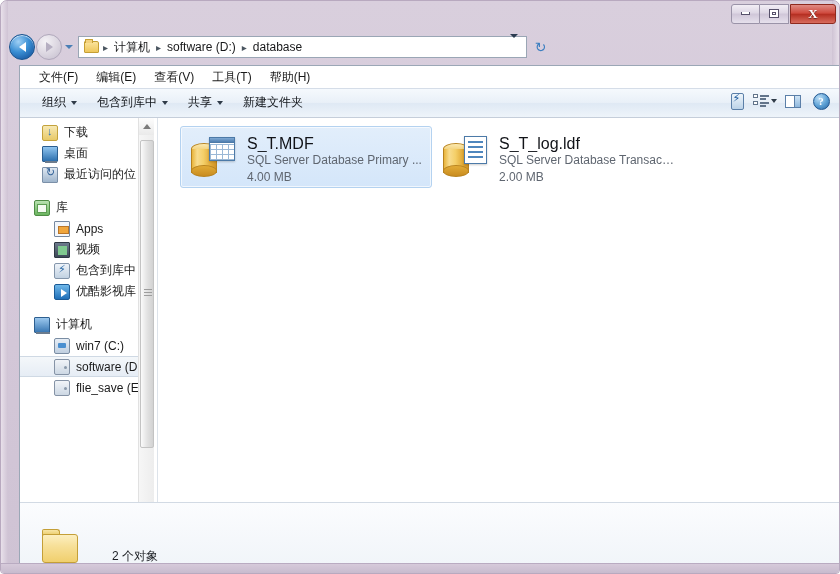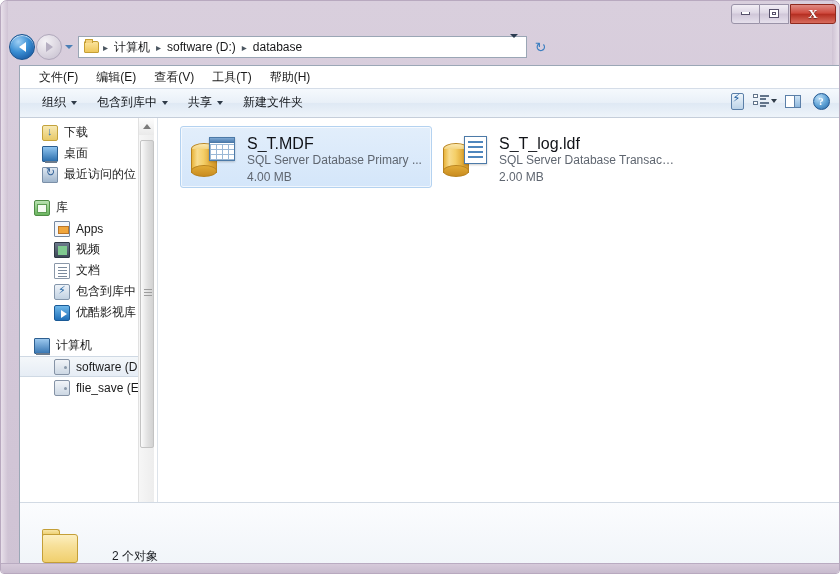--- a/index.html
+++ b/index.html
@@ -490,37 +490,37 @@
         </div>
         <div class="nav-row child">
           <span class="ico ico-apps"></span>
           <span class="nav-label">Apps</span>
         </div>
         <div class="nav-row child">
           <span class="ico ico-video"></span>
           <span class="nav-label">视频</span>
         </div>
         <div class="nav-row child">
-          <span class="ico ico-doc"></span>
-          <span class="nav-label">文档</span>
-        </div>
-        <div class="nav-row child">
           <span class="ico ico-thunder"></span>
           <span class="nav-label">包含到库中</span>
         </div>
         <div class="nav-row child">
           <span class="ico ico-youku"></span>
           <span class="nav-label">优酷影视库</span>
         </div>
 
         <div class="nav-gap"></div>
 
         <div class="nav-row header">
           <span class="ico ico-computer"></span>
           <span class="nav-label">计算机</span>
+        </div>
+        <div class="nav-row child">
+          <span class="ico ico-drive-sys"></span>
+          <span class="nav-label">win7 (C:)</span>
         </div>
         <div class="nav-row child selected">
           <span class="ico ico-drive"></span>
           <span class="nav-label">software (D:)</span>
         </div>
         <div class="nav-row child">
           <span class="ico ico-drive"></span>
           <span class="nav-label">flie_save (E:)</span>
         </div>
 

